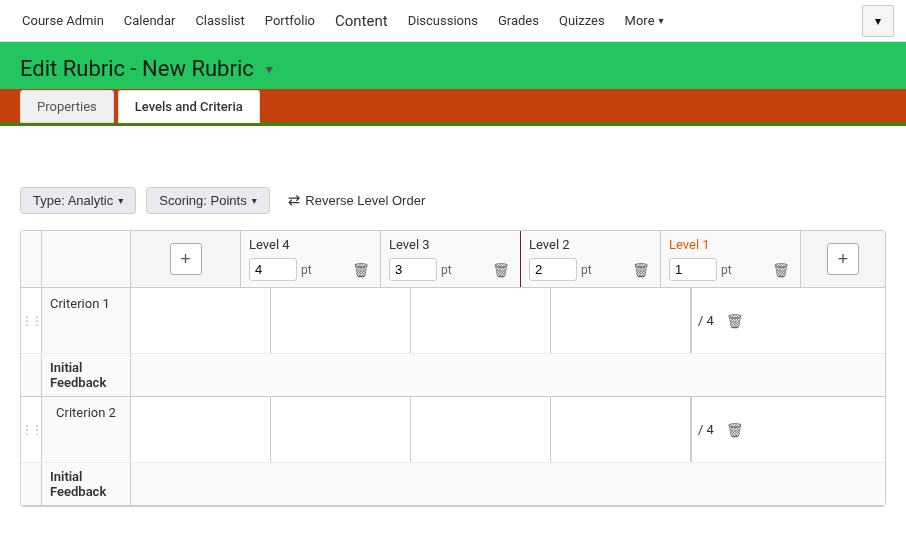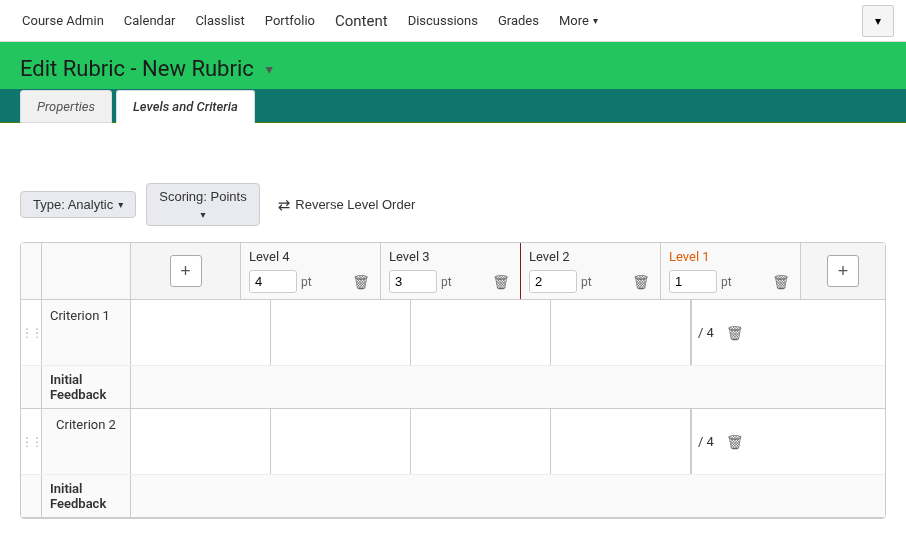--- a/index.html
+++ b/index.html
@@ -9,54 +9,55 @@
 <body>
 
 <nav style="display:flex; align-items:center; background:#fff; border-bottom:1px solid #ddd; padding:0 12px; height:42px; position:relative;">
   <a style="color:#333;text-decoration:none;padding:0 10px;font-size:13px;white-space:nowrap;line-height:42px;">Course Admin</a>
   <a style="color:#333;text-decoration:none;padding:0 10px;font-size:13px;white-space:nowrap;line-height:42px;">Calendar</a>
   <a style="color:#333;text-decoration:none;padding:0 10px;font-size:13px;white-space:nowrap;line-height:42px;">Classlist</a>
   <a style="color:#333;text-decoration:none;padding:0 10px;font-size:13px;white-space:nowrap;line-height:42px;">Portfolio</a>
   <a style="color:#333;text-decoration:none;padding:0 10px;font-size:15px;white-space:nowrap;line-height:42px;">Content</a>
   <a style="color:#333;text-decoration:none;padding:0 10px;font-size:13px;white-space:nowrap;line-height:42px;">Discussions</a>
   <a style="color:#333;text-decoration:none;padding:0 10px;font-size:13px;white-space:nowrap;line-height:42px;">Grades</a>
+  <a style="color:#333;text-decoration:none;padding:0 10px;font-size:13px;white-space:nowrap;line-height:42px;">Quizzes</a>
   <a style="color:#333;text-decoration:none;padding:0 10px;font-size:13px;white-space:nowrap;line-height:42px;display:flex;align-items:center;gap:4px;">
     <span>More</span>
     <span style="font-size:10px;">▾</span>
   </a>
   <div style="flex:1;"></div>
   <button style="background:#f5f5f5;border:1px solid #ccc;width:32px;height:32px;display:flex;align-items:center;justify-content:center;cursor:pointer;border-radius:2px;">
     <span style="font-size:12px;">▾</span>
   </button>
 </nav>
 
 <div style="padding:14px 20px 8px;display:flex;align-items:center;gap:8px;background:#22c55e;">
   <h1 style="font-size:22px;font-weight:400;color:#1a1a1a;">Edit Rubric - New Rubric</h1>
   <button style="background:none;border:none;cursor:pointer;color:#555;font-size:14px;padding:2px 4px;">
     <span>▾</span>
   </button>
 </div>
 
-<div style="display:flex;padding:0 20px;border-bottom:1px solid #4d7c0f;background:#0f766e;font-style:italic;">
+<div style="display:flex;padding:0 20px;border-bottom:4px solid #4d7c0f;background:#c2410c;">
   <div style="padding:8px 16px;cursor:pointer;font-size:13px;color:#555;border:1px solid #ddd;border-bottom:1px solid #ddd;border-radius:3px 3px 0 0;background:#f0f0f0;margin-right:4px;position:relative;bottom:-1px;">
     <span>Properties</span>
   </div>
   <div style="padding:8px 16px;cursor:pointer;font-size:13px;color:#333;font-weight:500;border:1px solid #ddd;border-bottom:1px solid #fff;border-radius:3px 3px 0 0;background:#fff;margin-right:4px;position:relative;bottom:-1px;z-index:2;">
     <span>Levels and Criteria</span>
   </div>
 </div>
 
 <div style="padding:16px 20px;background:#fff;">
 
   <div style="display:flex;align-items:center;gap:10px;margin-bottom:16px;margin-top:44px;">
     <button style="display:flex;align-items:center;gap:5px;padding:5px 12px;border:1px solid #ccc;border-radius:4px;background:#e8eaf0;cursor:pointer;font-size:13px;color:#333;">
       <span>Type: Analytic</span>
       <span style="font-size:10px;">▾</span>
     </button>
-    <button style="display:flex;align-items:center;gap:5px;padding:5px 12px;border:1px solid #ccc;border-radius:4px;background:#e8eaf0;cursor:pointer;font-size:13px;color:#333;flex-direction:column;">
+    <button style="display:flex;align-items:center;gap:5px;padding:5px 12px;border:1px solid #ccc;border-radius:4px;background:#e8eaf0;cursor:pointer;font-size:13px;color:#333;">
       <span>Scoring: Points</span>
       <span style="font-size:10px;">▾</span>
     </button>
     <button style="display:flex;align-items:center;gap:5px;background:none;border:none;cursor:pointer;color:#333;font-size:13px;padding:5px 8px;">
       <span style="font-size:15px;">⇄</span>
       <span>Reverse Level Order</span>
     </button>
   </div>
 
   <div style="border:1px solid #ccc;border-radius:4px;overflow:hidden;">

